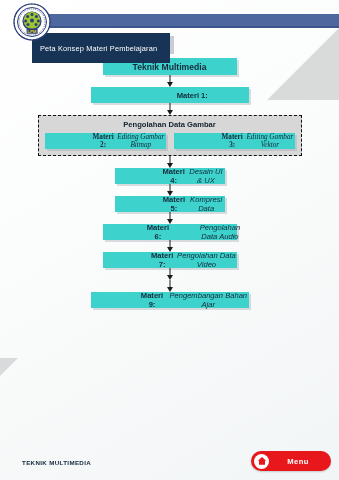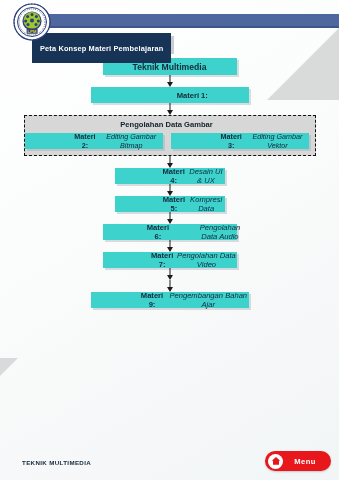--- a/index.html
+++ b/index.html
@@ -82,21 +82,21 @@
   }
   .title-ribbon {
     position: absolute;
     left: 32px;
     top: 33px;
     min-width: 138px;
     height: 17px;
     background: #173356;
     color: #ffffff;
     font-size: 7.4px;
-    font-weight: bold;
+    font-weight: normal;
     letter-spacing: .15px;
     display: flex;
     align-items: center;
     padding: 15px 8px;
     z-index: 4;
     box-sizing: border-box;
   }
 
   
   .flow {
@@ -168,38 +168,39 @@
     height: 0;
     border-left: 3.2px solid transparent;
     border-right: 3.2px solid transparent;
     border-top: 5px solid #1b1b1b;
     transform: translateX(-50%);
   }
 
   
   .group-box {
     position: relative;
-    width: 292px;
+    width: 264px;
     margin: 0 auto;
     background: #d7d7d7;
     border: 1.4px dashed #101010;
     box-sizing: border-box;
-    padding: 4px 6px 6px 0;
+    padding: 4px 6px 6px 6px;
   }
   .group-title {
     text-align: center;
     font-size: 7.6px;
     font-weight: bold;
     color: #14222c;
     margin-bottom: 4px;
   }
   .group-row {
     display: flex;
     justify-content: space-between;
     gap: 8px;
+    font-family: Liberation Serif, serif;
   }
   .group-row .node {
     margin: 0;
     flex: 1 1 0;
     height: 16px;
     font-size: 7.2px;
   }
 
   
   .footer-text {
@@ -208,21 +209,21 @@
     bottom: 14px;
     font-size: 6.2px;
     font-weight: bold;
     letter-spacing: .35px;
     color: #14283c;
   }
   .menu-btn {
     position: absolute;
     right: 8px;
     bottom: 9px;
-    width: 66px;
+    width: 80px;
     height: 20px;
     background: #e8171b;
     border-radius: 10px;
     display: flex;
     align-items: center;
     padding-left: 3px;
     box-sizing: border-box;
     box-shadow: 0 1px 2px rgba(0,0,0,.18);
   }
   .menu-btn .home-badge {

